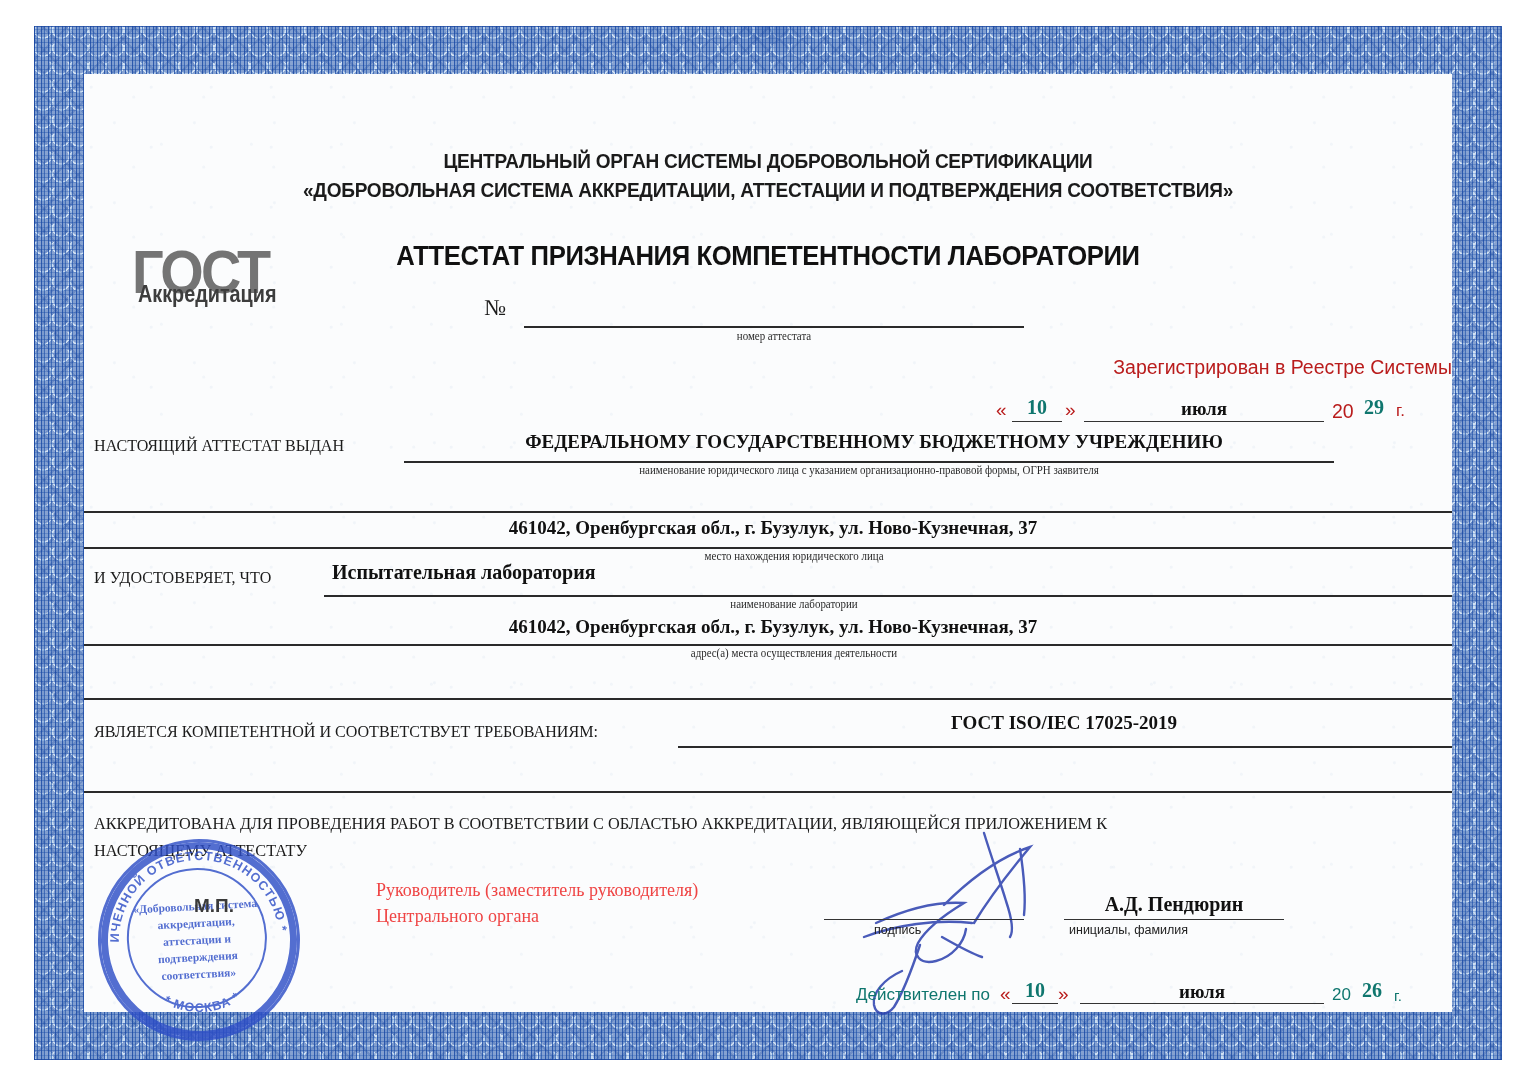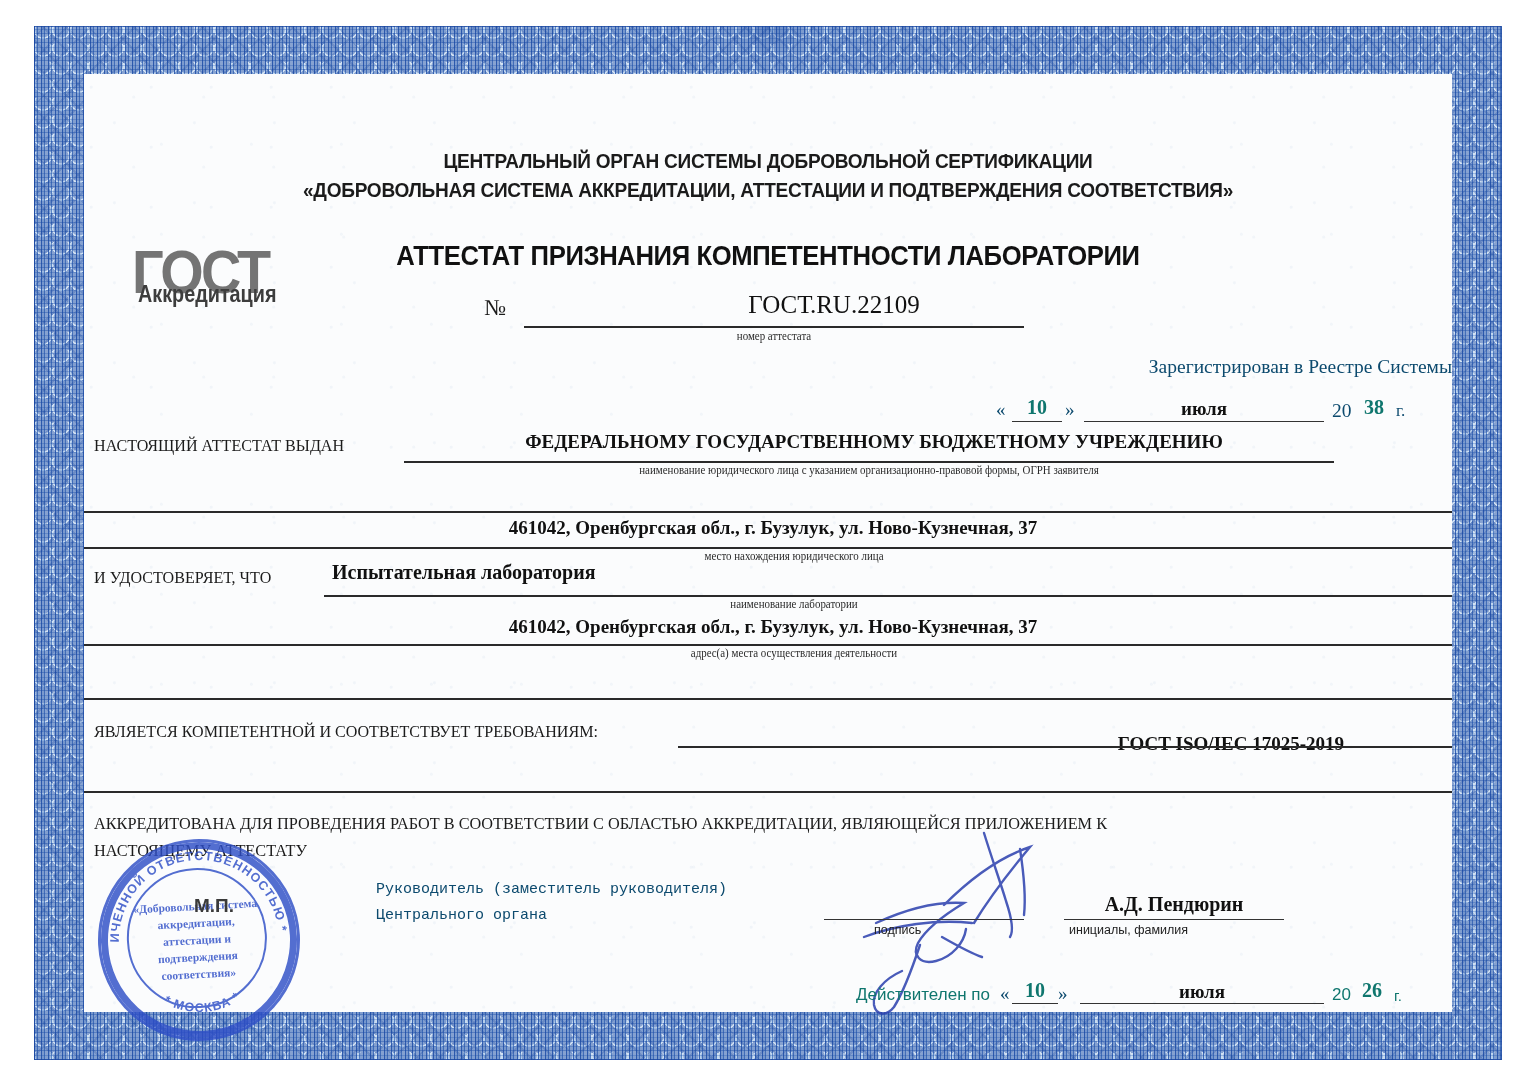--- a/index.html
+++ b/index.html
@@ -168,23 +168,23 @@
     color: #1b1b1b;
   }
   .cert-no {
     font-family: "Liberation Serif", serif;
     font-size: 25px;
     color: #111;
     white-space: nowrap;
   }
 
   .reg-text {
-    font-family: Liberation Serif, serif;
+    font-family: Liberation Sans, sans-serif;
     font-size: 19.5px;
-    color: #0c4a6e;
+    color: #b91c1c;
     white-space: nowrap;
   }
   .date-q { font-size: 19px; }
   .date-val {
     font-family: "Liberation Serif", serif;
     font-weight: bold;
     font-size: 20px;
     color: #0f766e;
   }
   .month-val {
@@ -198,23 +198,23 @@
     font-family: "Liberation Serif", serif;
     font-size: 17.5px;
     color: #1b1b1b;
     line-height: 30px;
     transform: scaleX(0.93);
     transform-origin: left top;
     white-space: nowrap;
   }
 
   .sig-block {
-    font-family: Liberation Mono, monospace;
-    font-size: 15px;
-    color: #0c4a6e;
+    font-family: Liberation Serif, serif;
+    font-size: 18px;
+    color: #ef4444;
     line-height: 26px;
     white-space: nowrap;
   }
   .sig-name {
     font-family: "Liberation Serif", serif;
     font-weight: bold;
     font-size: 20px;
     color: #111;
     white-space: nowrap;
   }
@@ -338,36 +338,35 @@
     <div class="abs hdr-line" style="left:0; top:65px;">«ДОБРОВОЛЬНАЯ СИСТЕМА АККРЕДИТАЦИИ, АТТЕСТАЦИИ И ПОДТВЕРЖДЕНИЯ СООТВЕТСТВИЯ»</div>
 
     <div class="logo" style="left:48px; top:128px;">
       <div class="logo-gost">ГОСТ</div>
       <div class="logo-sub">Аккредитация</div>
     </div>
 
     <div class="abs title-main" style="left:0; top:128px;">АТТЕСТАТ ПРИЗНАНИЯ КОМПЕТЕНТНОСТИ ЛАБОРАТОРИИ</div>
 
     <div class="abs num-sign" style="left:400px; top:182px;">№</div>
-    <div class="abs cert-no" style="left:515px; top:178px; width:470px; text-align:center;">ГОСТ.RU.22109</div>
     <div class="rule" style="left:440px; top:213px; width:500px;"></div>
     <div class="abs caption" style="left:440px; top:217px; width:500px;">номер аттестата</div>
 
     <div class="abs reg-text" style="left:880px; top:243px; width:488px; text-align:right;">Зарегистрирован в Реестре Системы</div>
 
     <div class="abs reg-text date-q" style="left:912px; top:286px;">«</div>
     <div class="abs date-val" style="left:930px; top:283px; width:46px; text-align:center;">10</div>
     <div class="rule-thin" style="left:928px; top:308px; width:50px;"></div>
     <div class="abs reg-text date-q" style="left:981px; top:286px;">»</div>
 
     <div class="abs month-val" style="left:1000px; top:285px; width:240px; text-align:center;">июля</div>
     <div class="rule-thin" style="left:1000px; top:308px; width:240px;"></div>
 
     <div class="abs reg-text" style="left:1248px; top:287px;">20</div>
-    <div class="abs date-val" style="left:1280px; top:283px;">38</div>
+    <div class="abs date-val" style="left:1280px; top:283px;">29</div>
     <div class="abs reg-text" style="left:1312px; top:288px; font-size:17px;">г.</div>
 
     <div class="abs label-caps" style="left:10px; top:322px;">НАСТОЯЩИЙ АТТЕСТАТ ВЫДАН</div>
 
     <div class="abs value-bold" style="left:330px; top:318px; width:920px; text-align:center;">ФЕДЕРАЛЬНОМУ ГОСУДАРСТВЕННОМУ БЮДЖЕТНОМУ УЧРЕЖДЕНИЮ</div>
     <div class="rule" style="left:320px; top:348px; width:930px;"></div>
     <div class="abs caption" style="left:320px; top:351px; width:930px;">наименование юридического лица с указанием организационно-правовой формы, ОГРН заявителя</div>
 
     <div class="rule" style="left:0px; top:398px; width:1368px;"></div>
 
@@ -380,21 +379,21 @@
     <div class="rule" style="left:240px; top:482px; width:1128px;"></div>
     <div class="abs caption" style="left:330px; top:485px; width:760px;">наименование лаборатории</div>
 
     <div class="abs value-bold" style="left:10px; top:503px; width:1358px; text-align:center;">461042, Оренбургская обл., г. Бузулук, ул. Ново-Кузнечная, 37</div>
     <div class="rule" style="left:0px; top:531px; width:1368px;"></div>
     <div class="abs caption" style="left:330px; top:534px; width:760px;">адрес(а) места осуществления деятельности</div>
 
     <div class="rule" style="left:0px; top:585px; width:1368px;"></div>
 
     <div class="abs label-caps" style="left:10px; top:608px; font-size:17.5px;">ЯВЛЯЕТСЯ КОМПЕТЕНТНОЙ И СООТВЕТСТВУЕТ ТРЕБОВАНИЯМ:</div>
-    <div class="abs value-bold" style="left:700px; top:620px; width:560px; text-align:right;">ГОСТ ISO/IEC 17025-2019</div>
+    <div class="abs value-bold" style="left:700px; top:599px; width:560px; text-align:center;">ГОСТ ISO/IEC 17025-2019</div>
     <div class="rule" style="left:594px; top:633px; width:774px;"></div>
 
     <div class="rule" style="left:0px; top:678px; width:1368px;"></div>
 
     <div class="abs para" style="left:10px; top:695px;">АККРЕДИТОВАНА ДЛЯ ПРОВЕДЕНИЯ РАБОТ В СООТВЕТСТВИИ С ОБЛАСТЬЮ АККРЕДИТАЦИИ, ЯВЛЯЮЩЕЙСЯ ПРИЛОЖЕНИЕМ К</div>
     <div class="abs para" style="left:10px; top:722px;">НАСТОЯЩЕМУ АТТЕСТАТУ</div>
 
     <div class="seal" style="left:14px; top:726px;">
       <div class="seal-inner"></div>
       <svg class="seal-ring-text" viewBox="0 0 196 196">

